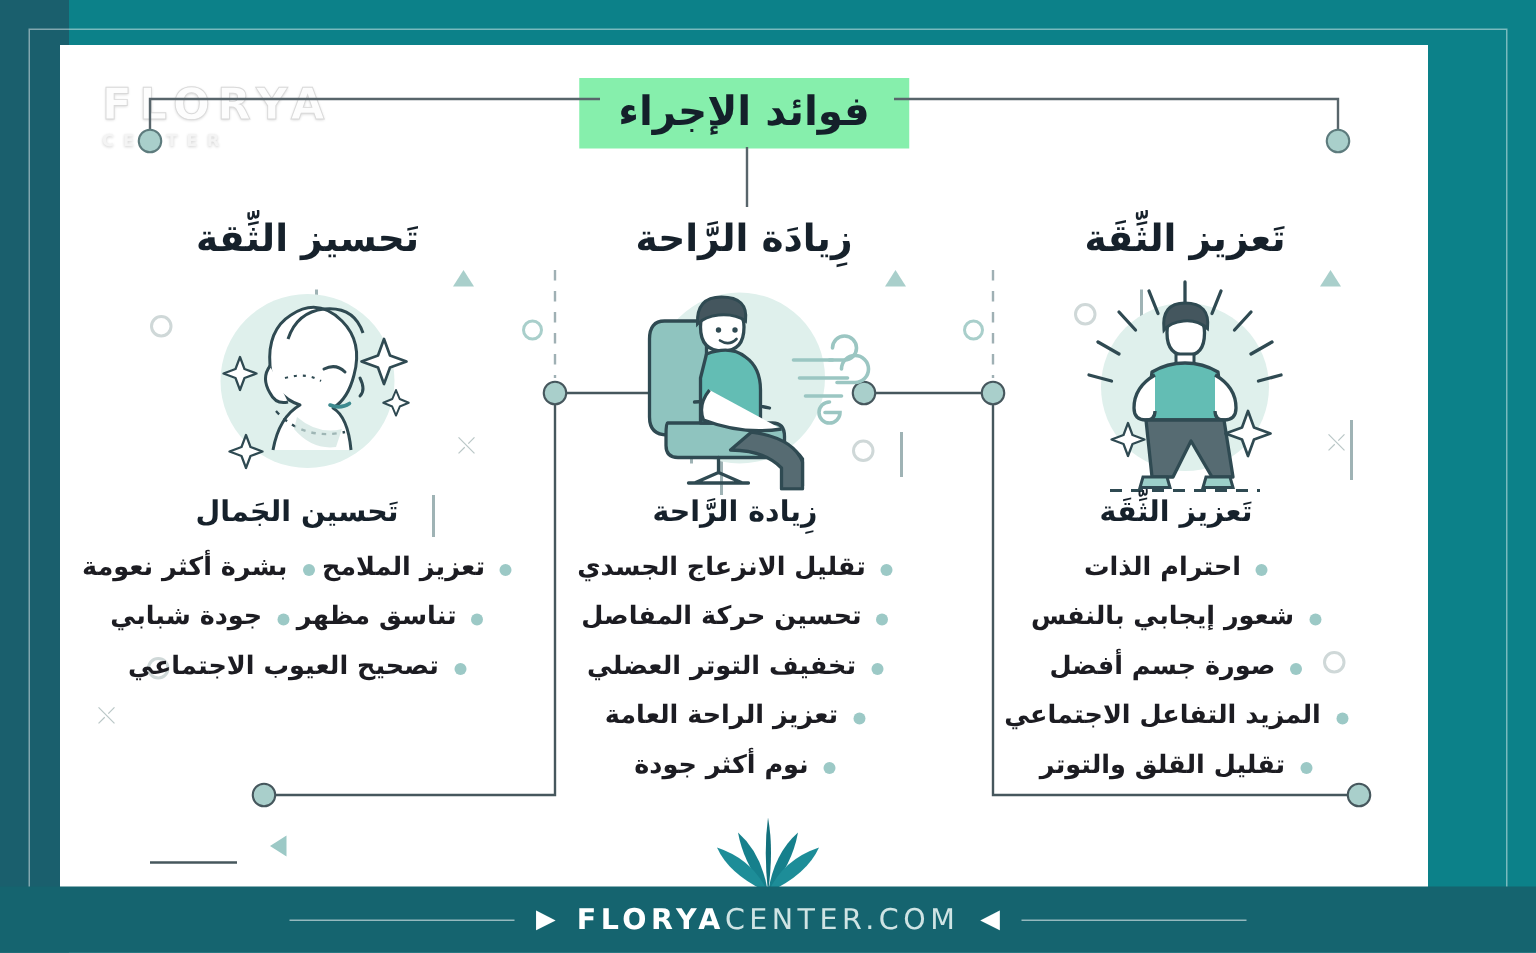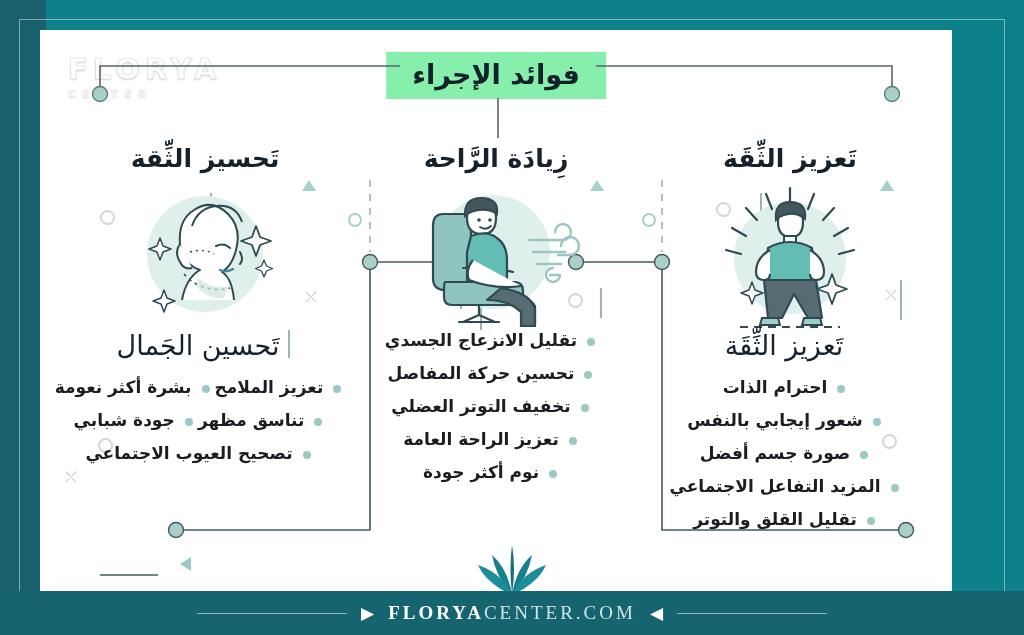--- a/index.html
+++ b/index.html
@@ -90,21 +90,21 @@
   .il-right{left:600px;}
   .illus svg{display:block;margin:0 auto;}
   
   .col{
     position:absolute;top:300px;width:300px;text-align:center;
   }
   .c-left{left:8px;}
   .c-mid{left:300px;}
   .c-right{left:594px;}
   .col-head{
-    font-size:27px;font-weight:400;color:#16212b;margin-bottom:16px;
+    font-size:19px;font-weight:700;color:#16212b;margin-bottom:16px;
     white-space:nowrap;
   }
   ul.items{list-style:none;margin:0;padding:0;}
   ul.items li{
     font-size:17px;font-weight:700;color:#1c1c22;
     margin:0 0 13px 0;padding-right:18px;position:relative;
     display:inline-block;width:auto;
   }
   ul.items li .bullet{
     position:absolute;right:0;top:8px;width:8px;height:8px;border-radius:50%;
@@ -117,21 +117,20 @@
   }
   .footer-inner{
     position:absolute;left:0;bottom:0;width:1024px;height:44px;
     display:flex;align-items:center;justify-content:center;gap:14px;
     direction:ltr;
   }
   .f-line{height:1px;width:150px;background:rgba(255,255,255,.55);}
   .f-text{
     font-size:19px;font-weight:700;letter-spacing:3px;color:#ffffff;
     white-space:nowrap;
-    font-family:Liberation Serif, serif;
   }
   .f-text .light{color:#cfe4e4;font-weight:400;}
   .f-arrow{color:#ffffff;font-size:17px;line-height:1;}
   .leaf{
     position:absolute;left:50%;transform:translateX(-50%);bottom:40px;
     width:86px;height:56px;
   }
 </style>
 </head>
 <body>
@@ -331,20 +330,21 @@
       <ul class="items">
         <li><span class="bullet"></span><span>تعزيز الملامح</span></li>
         <li><span class="bullet"></span><span>بشرة أكثر نعومة</span></li>
         <li><span class="bullet"></span><span>تناسق مظهر</span></li>
         <li><span class="bullet"></span><span>جودة شبابي</span></li>
         <li><span class="bullet"></span><span>تصحيح العيوب الاجتماعي</span></li>
       </ul>
     </div>
 
     <div class="col c-mid">
+      <div class="col-head">زِيادة الرَّاحة</div>
       <ul class="items">
         <li><span class="bullet"></span><span>تقليل الانزعاج الجسدي</span></li>
         <li><span class="bullet"></span><span>تحسين حركة المفاصل</span></li>
         <li><span class="bullet"></span><span>تخفيف التوتر العضلي</span></li>
         <li><span class="bullet"></span><span>تعزيز الراحة العامة</span></li>
         <li><span class="bullet"></span><span>نوم أكثر جودة</span></li>
       </ul>
     </div>
 
     <div class="col c-right">

